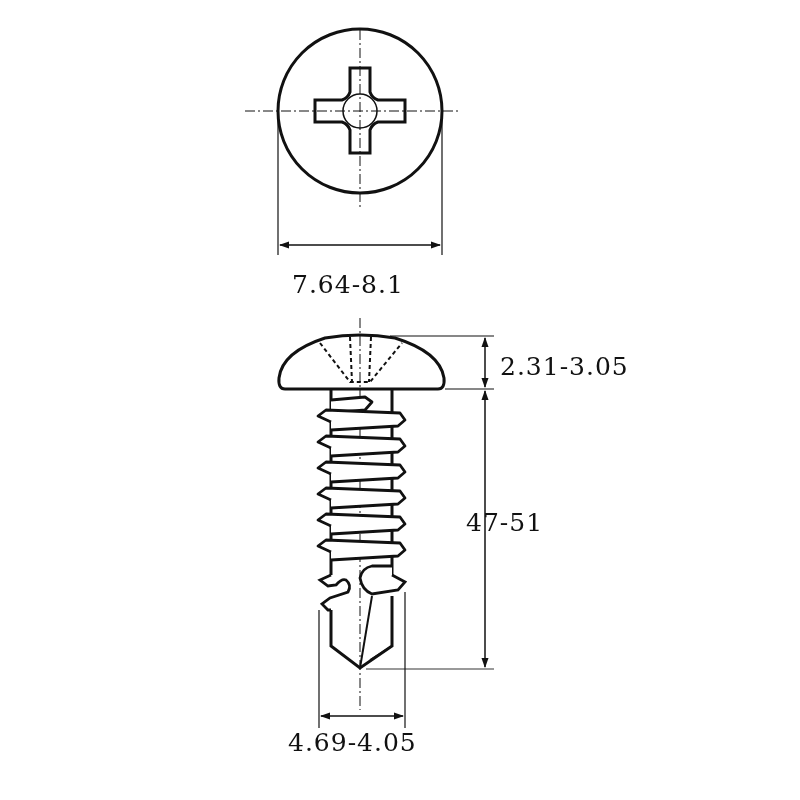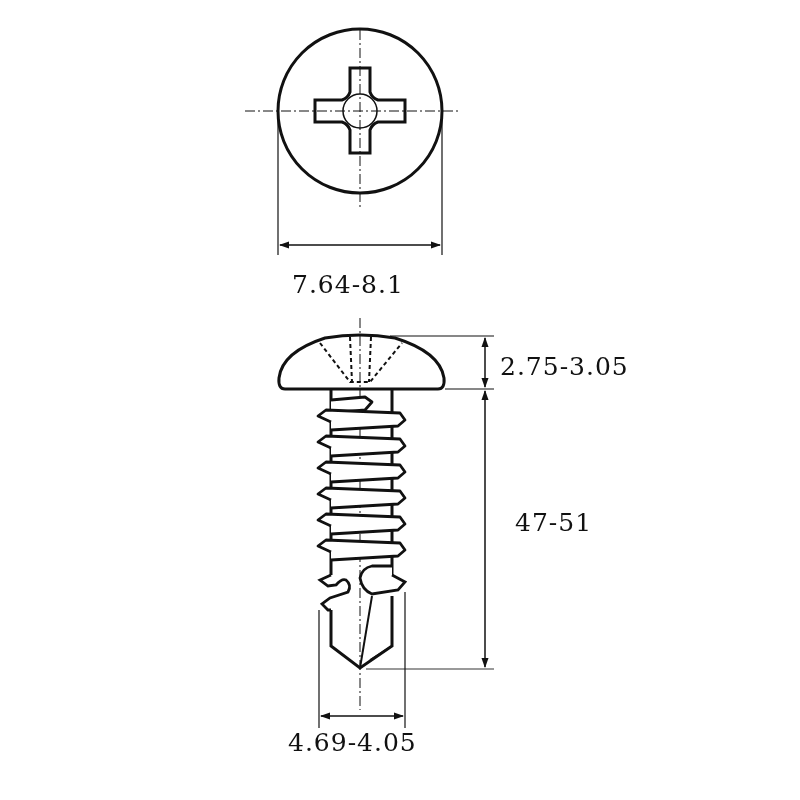--- a/index.html
+++ b/index.html
@@ -79,15 +79,15 @@
     <line x1="366" y1="669" x2="494" y2="669" stroke-width="1.5" stroke="#777"></line>
     <line x1="485" y1="391" x2="485" y2="667" stroke-width="1.5" marker-start="url(#arr)" marker-end="url(#arr)"></line>
 
     <line x1="319" y1="610" x2="319" y2="728" stroke-width="1.2"></line>
     <line x1="405" y1="592" x2="405" y2="728" stroke-width="1.2"></line>
     <line x1="321" y1="716" x2="403" y2="716" stroke-width="1.5" marker-start="url(#arr)" marker-end="url(#arr)"></line>
   </g>
 </svg>
 
 <div class="dim-label" style="left:292px; top:244px;margin-top:26px;">7.64-8.1</div>
-<div class="dim-label" style="left:500px; top:352px;">2.75-3.05</div>
-<div class="dim-label" style="left:515px; top:508px;">47-51</div>
+<div class="dim-label" style="left:500px; top:352px;">2.31-3.05</div>
+<div class="dim-label" style="left:466px; top:508px;">47-51</div>
 <div class="dim-label" style="left:288px; top:728px;">4.69-4.05</div>
 
 </body></html>

